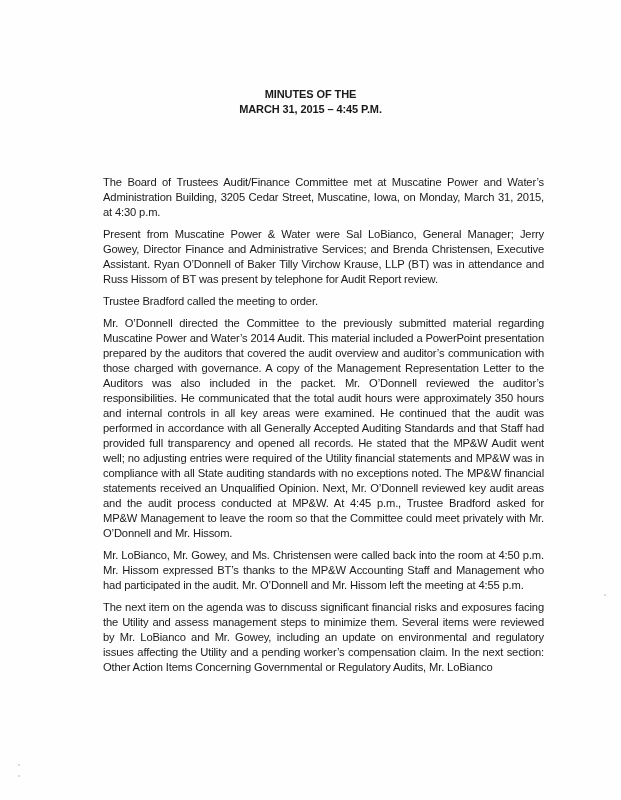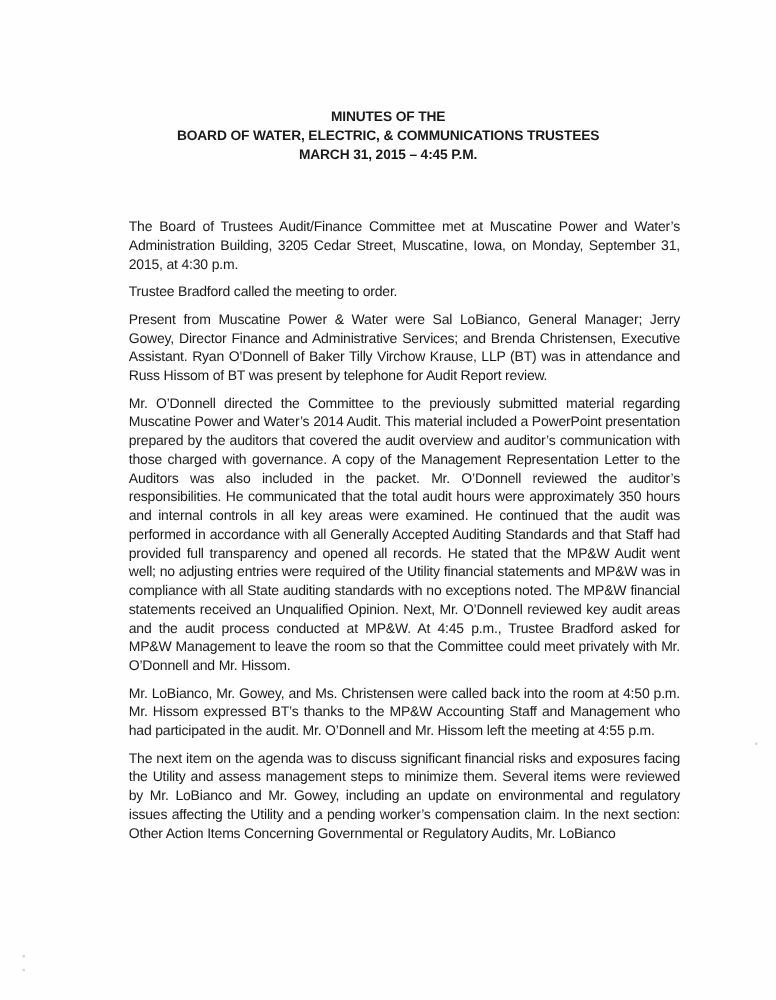--- a/index.html
+++ b/index.html
@@ -57,28 +57,27 @@
       border-radius: 1px;
     }
   </style>
 </head>
 <body>
 
 <div class="page">
 
   <div class="heading">
     <div>MINUTES OF THE</div>
-    <div>BOARD OF WATER, ELECTRIC, &amp; COMMUNICATIONS TRUSTEES</div>
     <div>MARCH 31, 2015 – 4:45 P.M.</div>
   </div>
 
   <div class="body">
-    <p>The Board of Trustees Audit/Finance Committee met at Muscatine Power and Water’s Administration Building, 3205 Cedar Street, Muscatine, Iowa, on Monday, September 31, 2015, at 4:30 p.m.</p>
+    <p>The Board of Trustees Audit/Finance Committee met at Muscatine Power and Water’s Administration Building, 3205 Cedar Street, Muscatine, Iowa, on Monday, March 31, 2015, at 4:30 p.m.</p>
+    <p>Present from Muscatine Power &amp; Water were Sal LoBianco, General Manager; Jerry Gowey, Director Finance and Administrative Services; and Brenda Christensen, Executive Assistant. Ryan O’Donnell of Baker Tilly Virchow Krause, LLP (BT) was in attendance and Russ Hissom of BT was present by telephone for Audit Report review.</p>
     <p>Trustee Bradford called the meeting to order.</p>
-    <p>Present from Muscatine Power &amp; Water were Sal LoBianco, General Manager; Jerry Gowey, Director Finance and Administrative Services; and Brenda Christensen, Executive Assistant. Ryan O’Donnell of Baker Tilly Virchow Krause, LLP (BT) was in attendance and Russ Hissom of BT was present by telephone for Audit Report review.</p>
     <p>Mr. O’Donnell directed the Committee to the previously submitted material regarding Muscatine Power and Water’s 2014 Audit. This material included a PowerPoint presentation prepared by the auditors that covered the audit overview and auditor’s communication with those charged with governance. A copy of the Management Representation Letter to the Auditors was also included in the packet. Mr. O’Donnell reviewed the auditor’s responsibilities. He communicated that the total audit hours were approximately 350 hours and internal controls in all key areas were examined. He continued that the audit was performed in accordance with all Generally Accepted Auditing Standards and that Staff had provided full transparency and opened all records. He stated that the MP&amp;W Audit went well; no adjusting entries were required of the Utility financial statements and MP&amp;W was in compliance with all State auditing standards with no exceptions noted. The MP&amp;W financial statements received an Unqualified Opinion. Next, Mr. O’Donnell reviewed key audit areas and the audit process conducted at MP&amp;W. At 4:45 p.m., Trustee Bradford asked for MP&amp;W Management to leave the room so that the Committee could meet privately with Mr. O’Donnell and Mr. Hissom.</p>
     <p>Mr. LoBianco, Mr. Gowey, and Ms. Christensen were called back into the room at 4:50 p.m. Mr. Hissom expressed BT’s thanks to the MP&amp;W Accounting Staff and Management who had participated in the audit. Mr. O’Donnell and Mr. Hissom left the meeting at 4:55 p.m.</p>
     <p>The next item on the agenda was to discuss significant financial risks and exposures facing the Utility and assess management steps to minimize them. Several items were reviewed by Mr. LoBianco and Mr. Gowey, including an update on environmental and regulatory issues affecting the Utility and a pending worker’s compensation claim. In the next section: Other Action Items Concerning Governmental or Regulatory Audits, Mr. LoBianco</p>
   </div>
 
   <span class="speck" style="left:18px;top:764px;"></span>
   <span class="speck" style="left:18px;top:775px;"></span>
   <span class="speck" style="left:604px;top:594px;"></span>
 </div>
 

